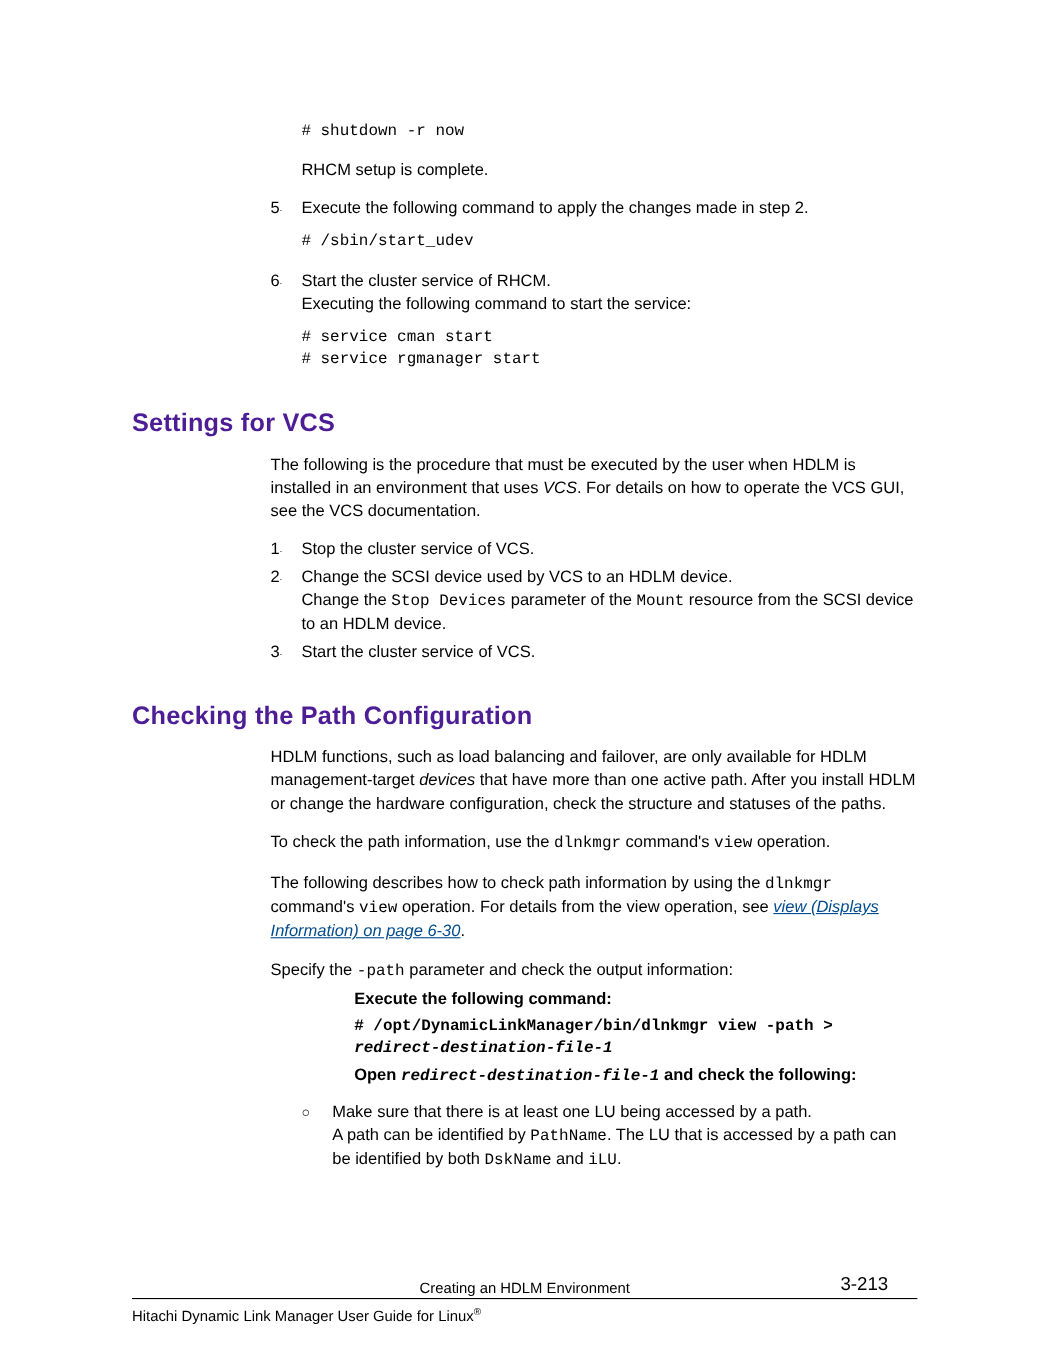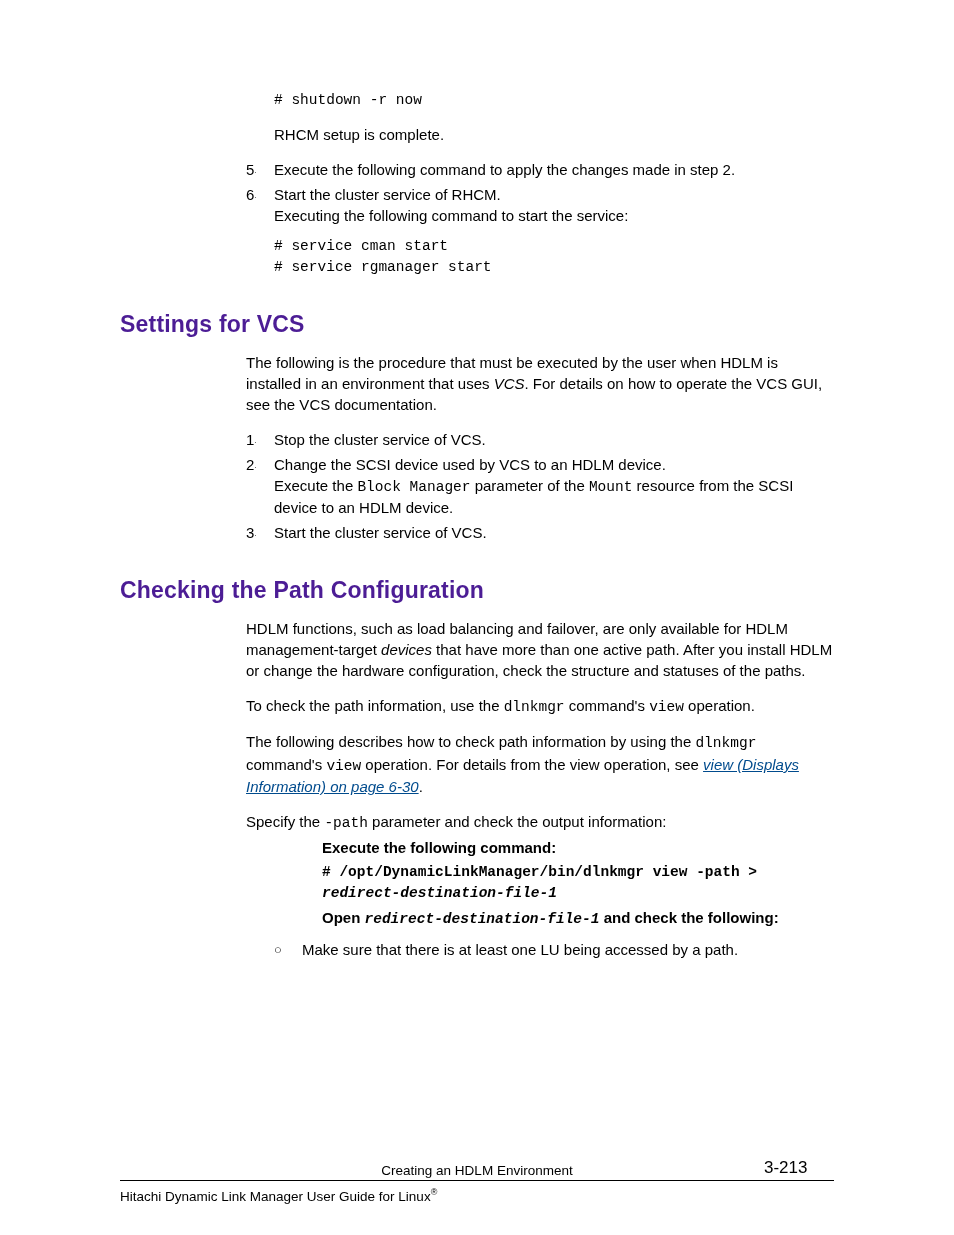--- a/index.html
+++ b/index.html
@@ -6,21 +6,21 @@
     margin: 0;
     padding: 0;
     font-family: Verdana, Arial, sans-serif;
     background: #fff;
     color: #000;
   }
   .page {
     width: 954px;
     height: 1235px;
     box-sizing: border-box;
-    padding: 80px 120px 40px 120px;
+    padding: 100px 120px 40px 120px;
     position: relative;
   }
   .content {
     margin-left: 126px;
     font-size: 15px;
     line-height: 1.4;
   }
   .code {
     font-family: "Courier New", monospace;
     white-space: pre;
@@ -135,20 +135,21 @@
 
   <div class="content">
 
     <div class="code"># shutdown -r now</div>
     <div class="para" style="margin-left:28px;">RHCM setup is complete.</div>
 
     <div class="ol-item">
       <div class="ol-num"><span>5</span><span class="dot">.</span></div>
       <div class="ol-body">Execute the following command to apply the changes made in step 2.</div>
     </div>
+    <div class="code"># /sbin/start_udev</div>
 
     <div class="ol-item">
       <div class="ol-num"><span>6</span><span class="dot">.</span></div>
       <div class="ol-body">
         <div>Start the cluster service of RHCM.</div>
         <div>Executing the following command to start the service:</div>
       </div>
     </div>
     <div class="code"># service cman start
 # service rgmanager start</div>
@@ -165,21 +166,21 @@
     <div class="ol-item">
       <div class="ol-num"><span>1</span><span class="dot">.</span></div>
       <div class="ol-body">Stop the cluster service of VCS.</div>
     </div>
 
     <div class="ol-item">
       <div class="ol-num"><span>2</span><span class="dot">.</span></div>
       <div class="ol-body">
         <div>Change the SCSI device used by VCS to an HDLM device.</div>
         <div>
-          <span>Execute the </span><span class="code-inline">Block Manager</span><span> parameter of the </span><span class="code-inline">Mount</span><span> resource from the SCSI device to an HDLM device.</span>
+          <span>Change the </span><span class="code-inline">Stop Devices</span><span> parameter of the </span><span class="code-inline">Mount</span><span> resource from the SCSI device to an HDLM device.</span>
         </div>
       </div>
     </div>
 
     <div class="ol-item">
       <div class="ol-num"><span>3</span><span class="dot">.</span></div>
       <div class="ol-body">Start the cluster service of VCS.</div>
     </div>
   </div>
 
@@ -208,20 +209,23 @@
       <span># /opt/DynamicLinkManager/bin/dlnkmgr view -path &gt; </span><span class="italic">redirect-destination-file-1</span>
     </div>
     <div class="indent-para">
       <span>Open </span><span class="italic-code">redirect-destination-file-1</span><span> and check the following:</span>
     </div>
 
     <div class="bullet-item">
       <div class="bullet-mark">○</div>
       <div class="bullet-body">
         <div>Make sure that there is at least one LU being accessed by a path.</div>
+        <div class="sub-indent">
+          <span>A path can be identified by </span><span class="code-inline">PathName</span><span>. The LU that is accessed by a path can be identified by both </span><span class="code-inline">DskName</span><span> and </span><span class="code-inline">iLU</span><span>.</span>
+        </div>
       </div>
     </div>
 
   </div>
 
   <div class="footer">
     <div class="footer-line">
       <div class="footer-spacer"></div>
       <div class="footer-title">Creating an HDLM Environment</div>
       <div class="footer-page">3-213</div>

